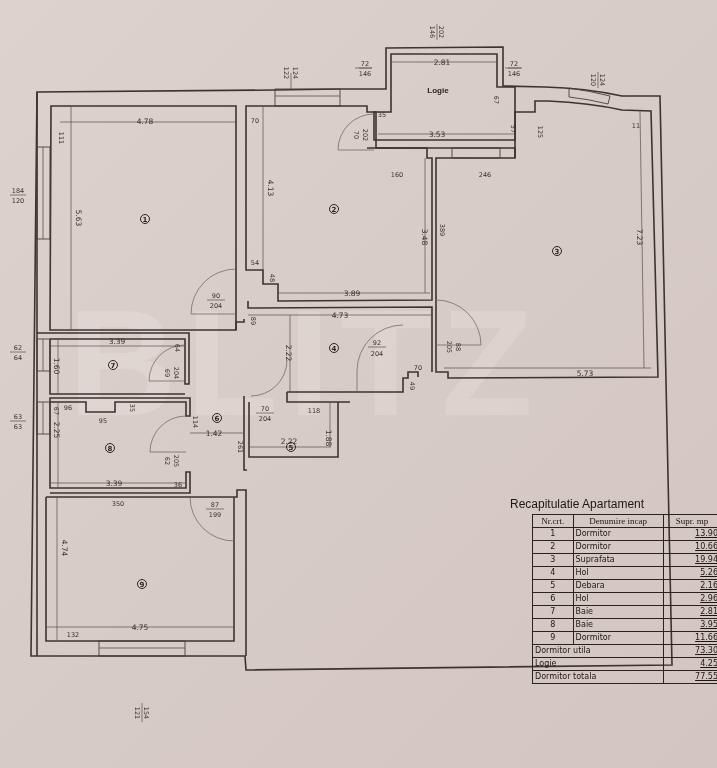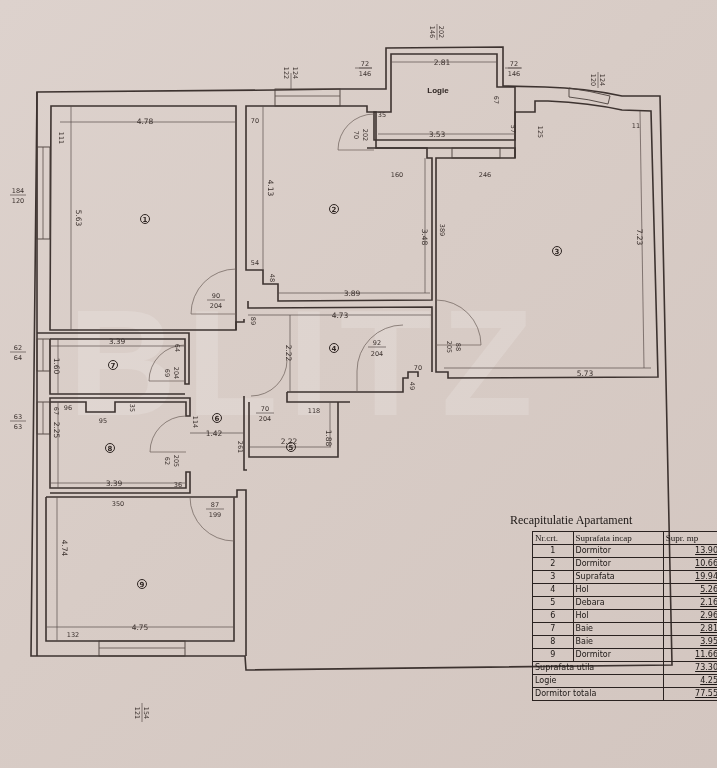--- a/index.html
+++ b/index.html
@@ -21,24 +21,24 @@
   .win { fill: none; stroke: #4a3f3b; stroke-width: 0.9; }
   .lbl { font-family: "DejaVu Sans", sans-serif; font-size: 7.5px; fill: #3a302d; }
   .lbl-sm { font-family: "DejaVu Sans", sans-serif; font-size: 6.5px; fill: #3a302d; }
   .roomnum { font-family: "DejaVu Sans", sans-serif; font-size: 7px; fill: #2e2522; font-weight: bold; }
   .roomcircle { fill: none; stroke: #2e2522; stroke-width: 1; }
   .logie { font-family: "Liberation Sans", sans-serif; font-size: 8px; fill: #2e2522; font-weight: bold; }
   .watermark { font-family: "Liberation Sans", sans-serif; font-weight: bold; font-size: 150px; fill: #ffffff; opacity: 0.16; letter-spacing: 10px; }
 
   
   #summary { position: absolute; left: 506px; top: 497px; width: 200px; }
-  #summary-title { font-family: Liberation Serif, serif; font-size: 12px; color: #1d1816; margin-left: 4px; margin-bottom: 3px; margin-top: 16px; }
+  #summary-title { font-family: Liberation Sans, sans-serif; font-size: 12px; color: #1d1816; margin-left: 4px; margin-bottom: 3px; }
   #summary table { border-collapse: collapse; width: 189px; margin-left: 26px; }
   #summary td, #summary th { border: 1px solid #2a2220; padding: 0 2px; height: 12px; line-height: 12px; color: #1d1816; }
-  #summary th { font-family: "Liberation Serif", serif; font-size: 9px; font-weight: normal; text-align: left; white-space: nowrap; overflow: hidden; }
+  #summary th { font-family: "Liberation Serif", serif; font-size: 9px; font-weight: normal; text-align: center; white-space: nowrap; overflow: hidden; }
   #summary td { font-family: "DejaVu Sans", sans-serif; font-size: 8px; }
   #summary td.nr { text-align: center; width: 34px; }
   #summary td.name { width: 82px; }
   #summary td.area { text-align: right; width: 50px; text-decoration: underline; }
   #summary td.tot-label { border-right: 1px solid #2a2220; }
 </style>
 </head>
 <body>
 
 <div id="paper"></div>
@@ -320,21 +320,21 @@
     <line class="dim" x1="508" y1="68" x2="521" y2="68"></line>
   </g>
 </svg>
 
 <div id="summary">
   <div id="summary-title">Recapitulatie Apartament</div>
   <table>
     <thead>
       <tr>
         <th>Nr.crt.</th>
-        <th>Suprafata incap</th>
+        <th>Denumire incap</th>
         <th>Supr. mp</th>
       </tr>
     </thead>
     <tbody>
       <tr>
           <td class="nr">1</td>
           <td class="name">Dormitor</td>
           <td class="area">13.90</td>
         </tr>
       <tr>
@@ -371,21 +371,21 @@
           <td class="nr">8</td>
           <td class="name">Baie</td>
           <td class="area">3.95</td>
         </tr>
       <tr>
           <td class="nr">9</td>
           <td class="name">Dormitor</td>
           <td class="area">11.66</td>
         </tr>
       <tr>
-          <td colspan="2" class="tot-label">Suprafata utila</td>
+          <td colspan="2" class="tot-label">Dormitor utila</td>
           <td class="area">73.30</td>
         </tr>
       <tr>
           <td colspan="2" class="tot-label">Logie</td>
           <td class="area">4.25</td>
         </tr>
       <tr>
           <td colspan="2" class="tot-label">Dormitor totala</td>
           <td class="area">77.55</td>
         </tr>

